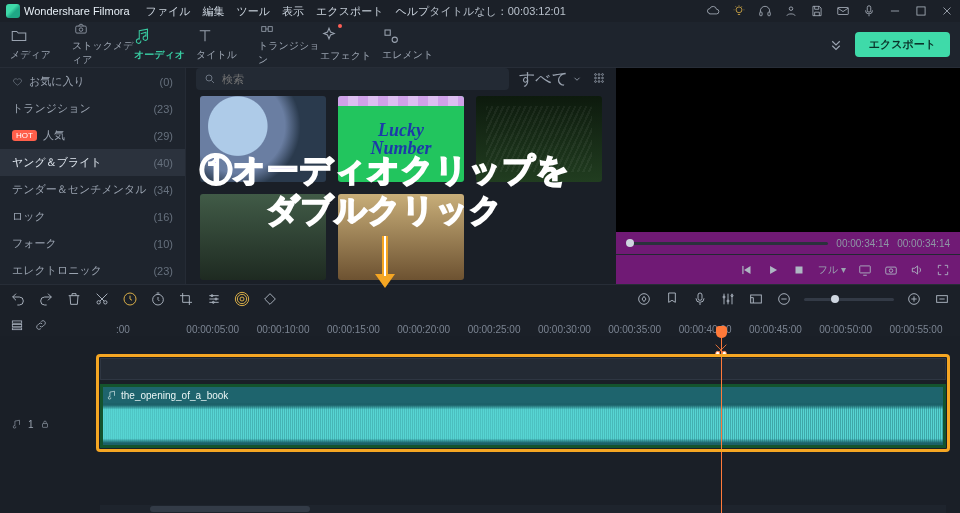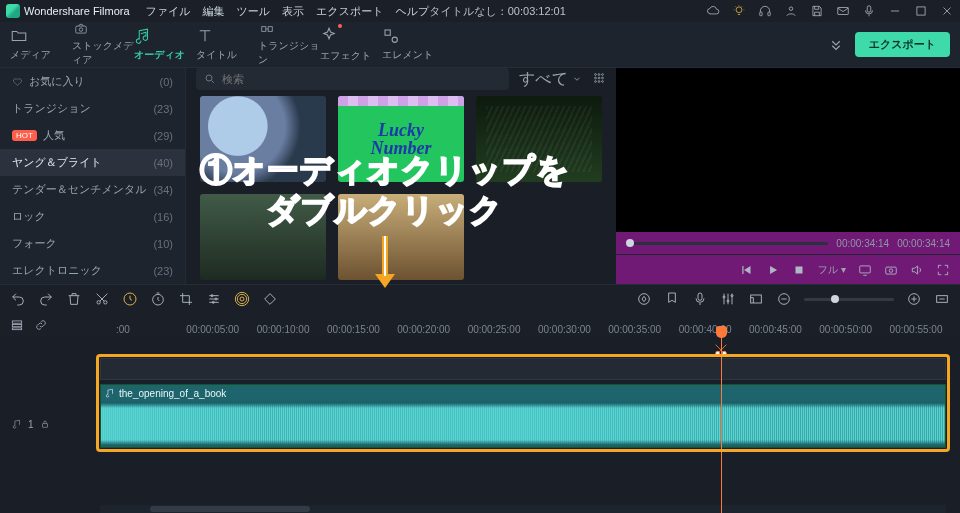--- a/index.html
+++ b/index.html
@@ -85,21 +85,21 @@
   .ruler .tick::after { content: ""; position: absolute; left: 0; top: 18px; width: 1px; height: 4px; background: #3b4350; }
   .playhead { position: absolute; left: 605px; top: 4px; bottom: -200px; width: 1px; background: #ff7a3a; z-index: 40; }
   .playhead::before { content: ""; position: absolute; top: -2px; left: -5px; width: 11px; height: 12px; background: #ff7a3a; border-radius: 3px 3px 5px 5px; }
   .scissors { position: absolute; top: 14px; left: -8px; width: 16px; height: 16px; }
 
   
   .timeline { background: #1a1f27; position: relative; flex: 1; overflow: hidden; }
   .track-zone { position: absolute; left: 100px; right: 14px; top: 22px; height: 90px; }
   .highlight { position: absolute; inset: -4px; border: 3px solid #f5a623; border-radius: 4px; pointer-events:none; z-index: 50; }
   .video-track { position: absolute; left: 0; right: 0; top: 0; height: 22px; background: #232a34; border: 1px solid #2e3642; }
-  .clip { position: absolute; left: 0; right: 0; top: 26px; bottom: 0; background: #2f8f9a; border: 1px solid #14532d; overflow: hidden; }
+  .clip { position: absolute; left: 0; right: 0; top: 26px; bottom: 0; background: #2f8f9a; border: 3px solid #14532d; overflow: hidden; }
   .clip-label { display: flex; align-items: center; gap: 4px; height: 16px; background: rgba(0,20,25,.35); padding: 0 4px; font-size: 10px; color: #e9f5f5; }
   .clip-label svg { width: 10px; height: 10px; stroke: #e9f5f5; fill: none; stroke-width: 1.5; }
   .wave { position: absolute; top: 16px; left: 0; right: 0; bottom: 0; background: #1c6169; }
   .wave::before { content: ""; position: absolute; inset: 2px 0; background:
      repeating-linear-gradient(90deg, #57d5d3 0 1px, transparent 1px 2px),
      linear-gradient(90deg, rgba(87,213,211,.9), rgba(87,213,211,.7) 20%, rgba(87,213,211,.85) 50%, rgba(87,213,211,.6) 80%);
      -webkit-mask: linear-gradient(transparent 0%, #000 12%, #000 88%, transparent 100%);
   }
 
   .track-headers { position: absolute; left: 0; top: 22px; width: 100px; bottom: 0; display: flex; flex-direction: column; font-size: 10px; color: #9aa3b0; }

